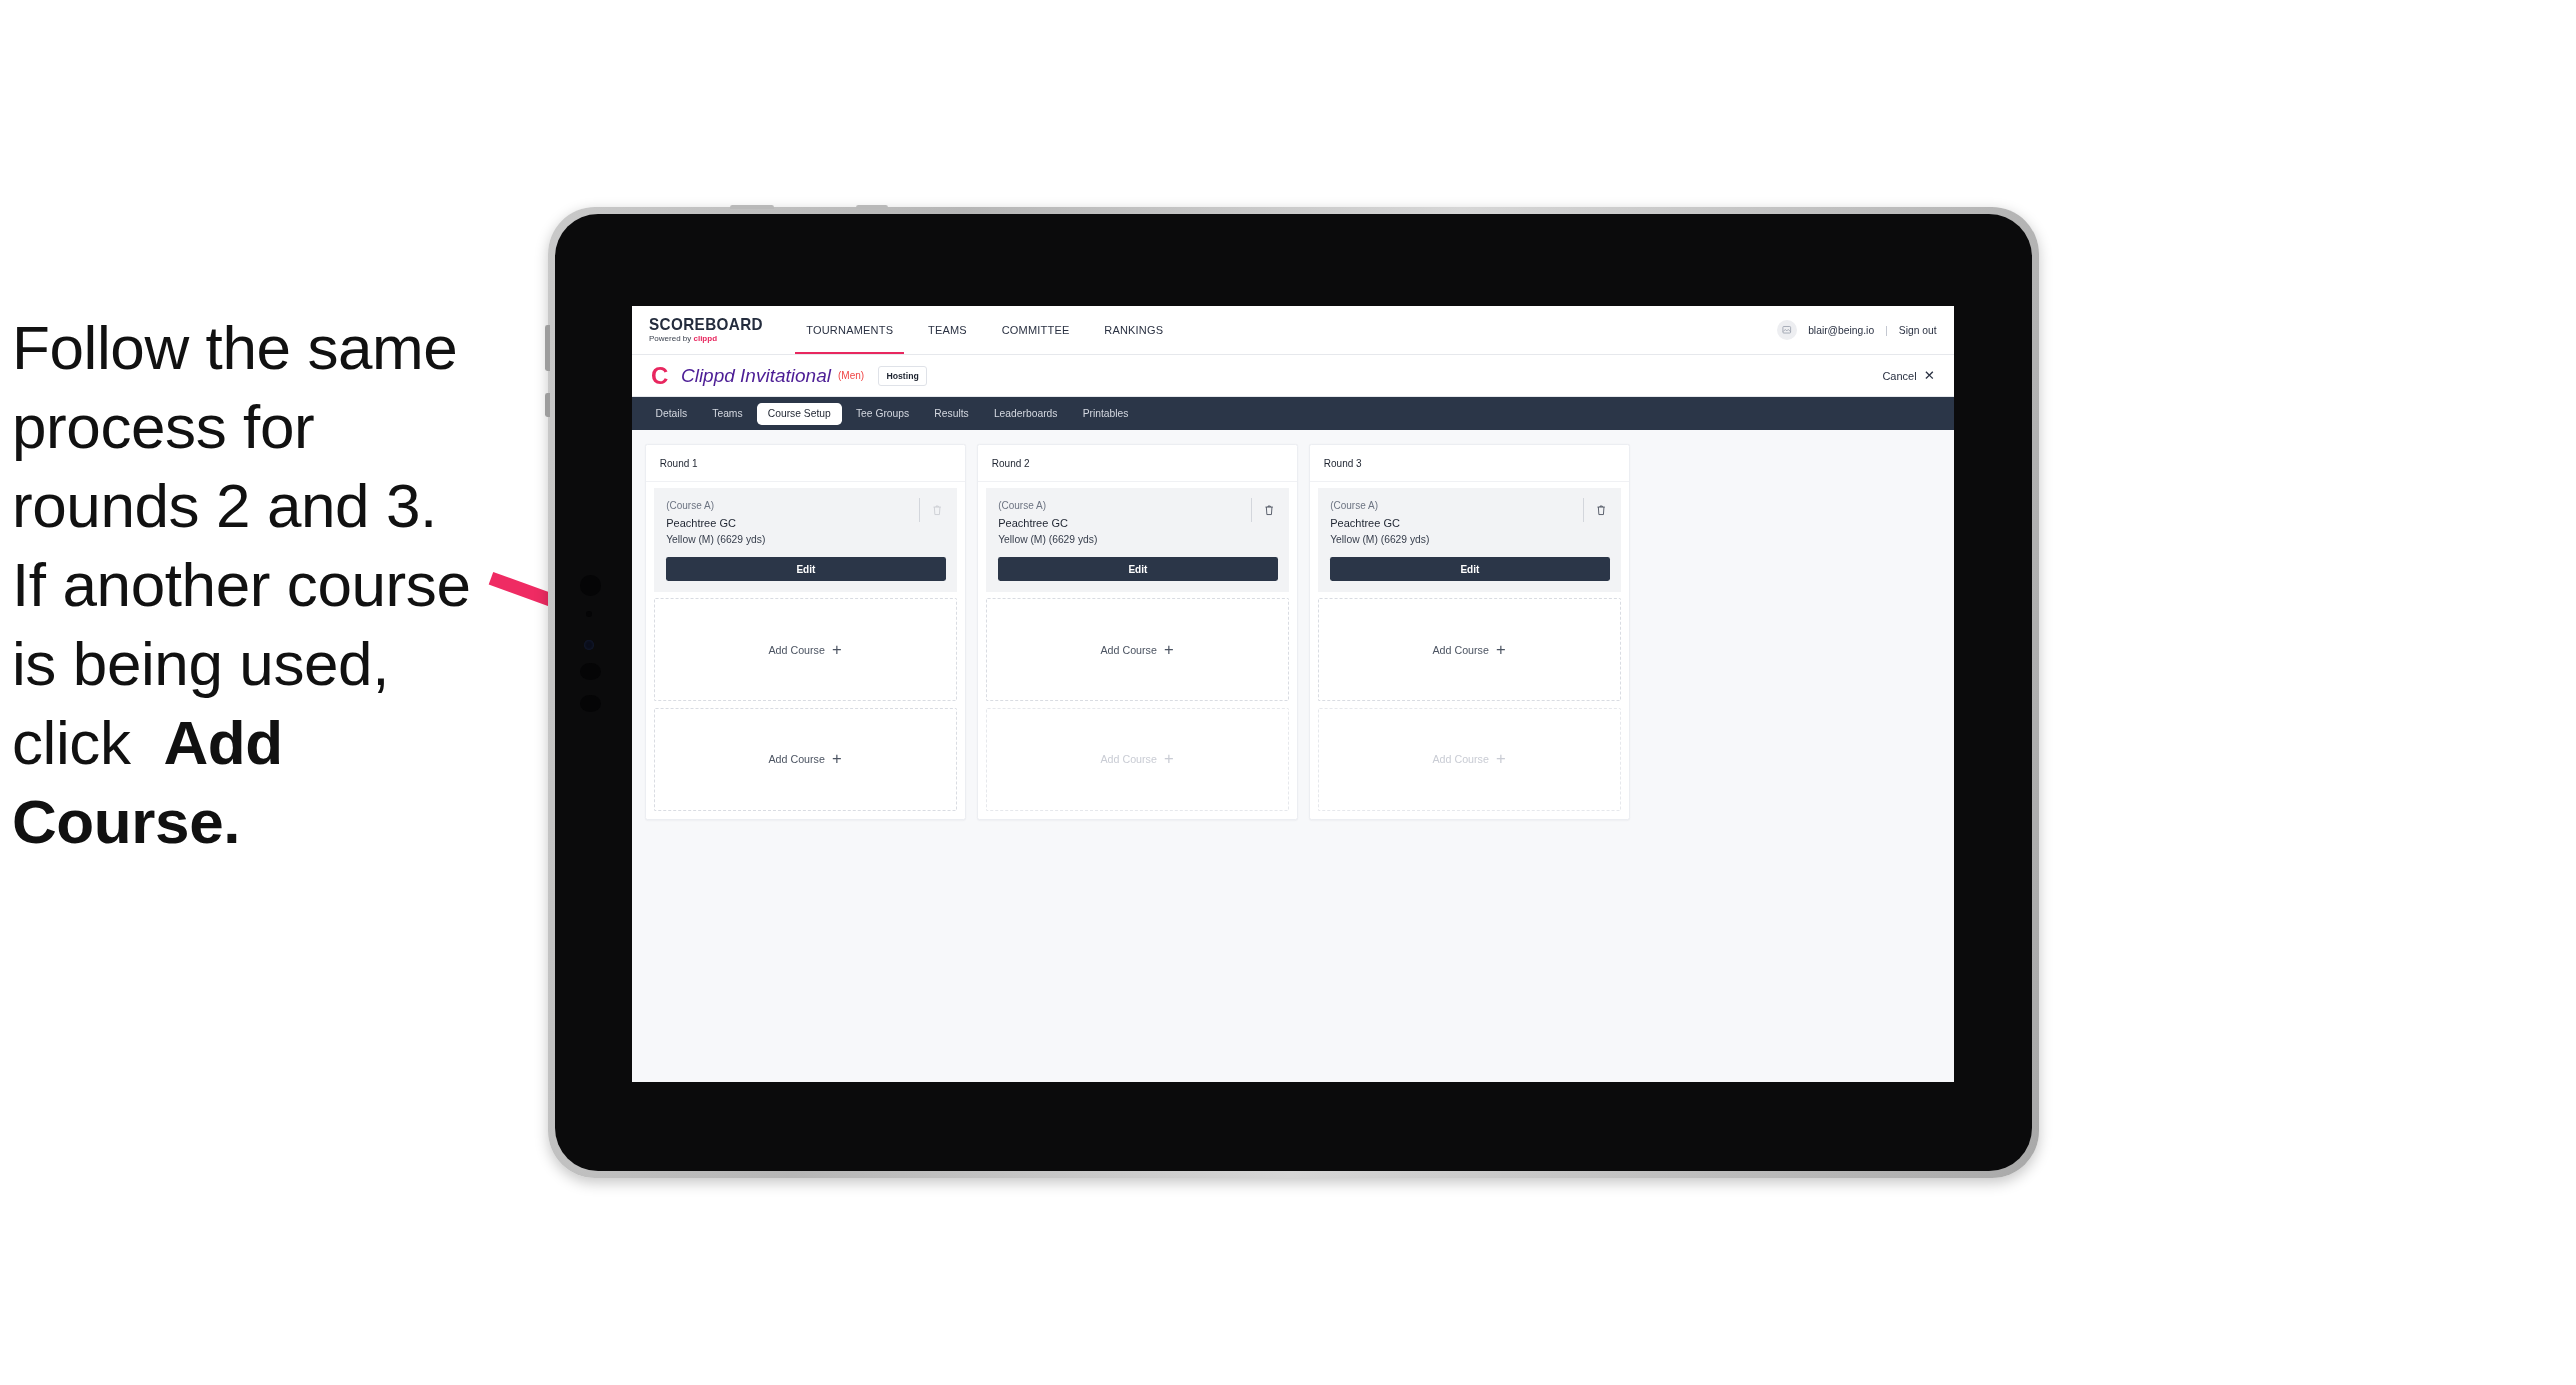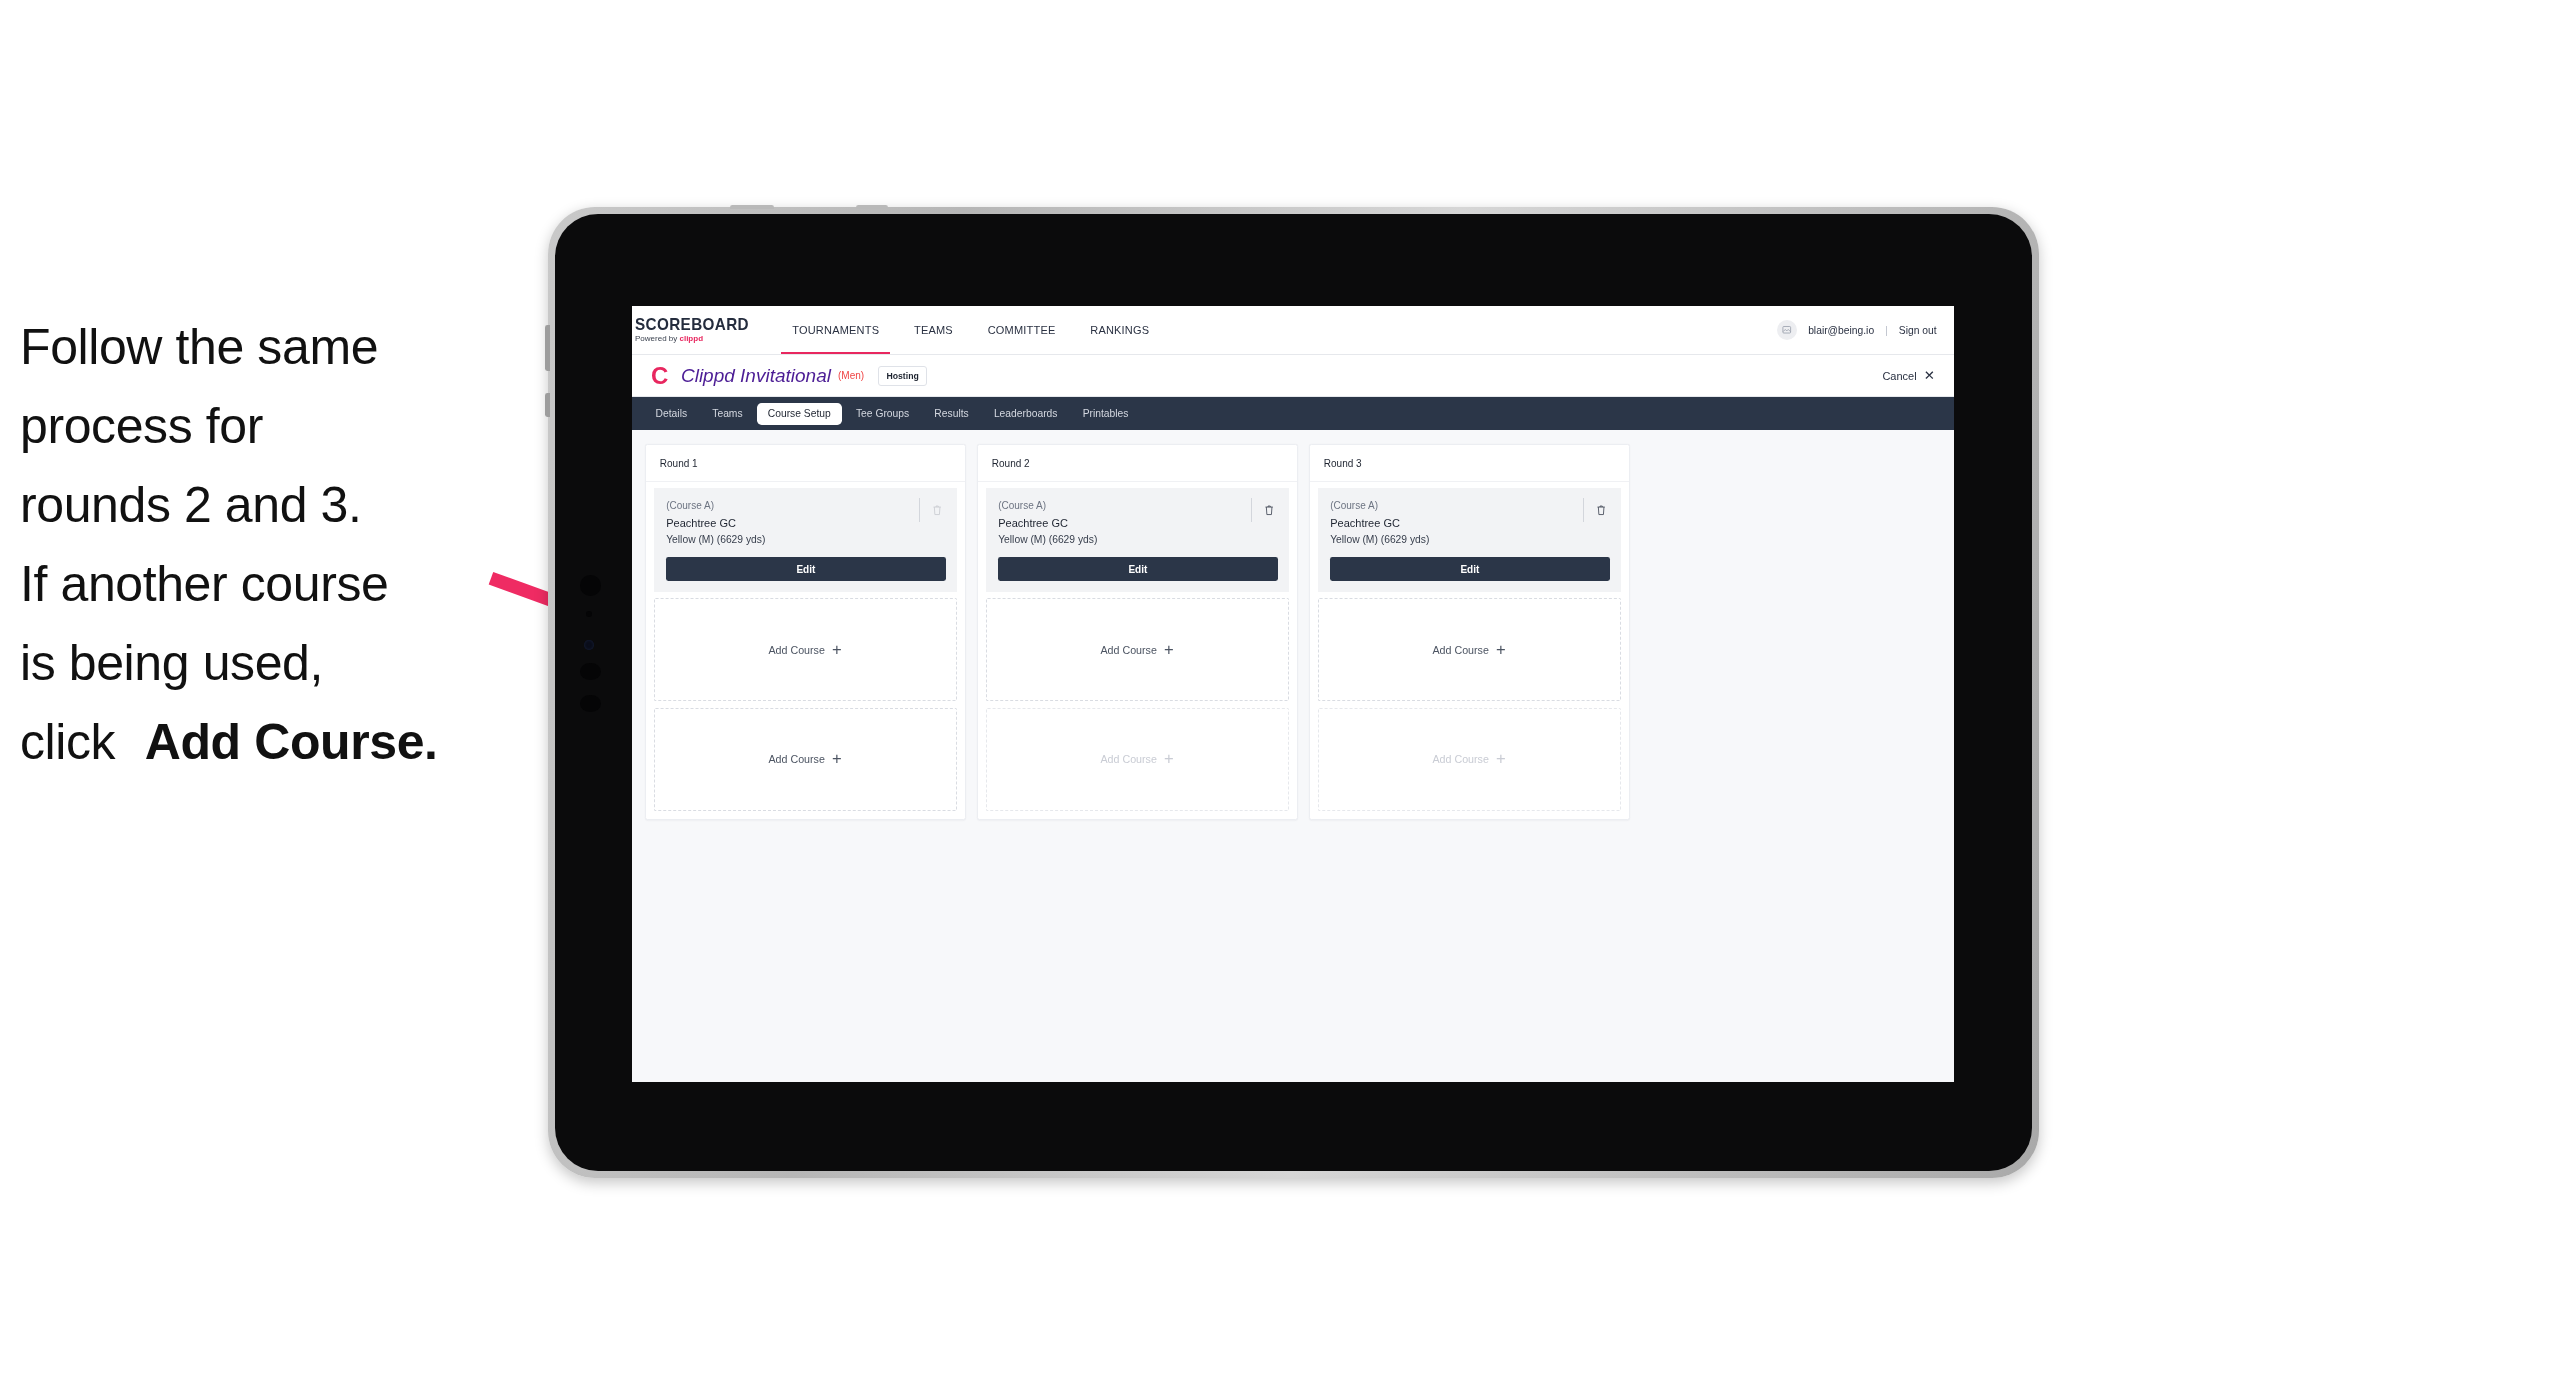--- a/index.html
+++ b/index.html
@@ -11,24 +11,24 @@
     width: 2576px;
     height: 1386px;
     position: relative;
     font-family: "Liberation Sans", sans-serif;
     overflow: hidden;
   }
 
   
   #caption {
     position: absolute;
-    left: 20px;
+    left: 12px;
     top: 308px;
     width: 505px;
-    font-size: 50px;
+    font-size: 62px;
     line-height: 79px;
     color: #111111;
     font-family: "Liberation Sans", sans-serif;
     letter-spacing: -0.4px;
   }
   #caption .b { font-weight: bold; margin-left: 16px; }
 
   
   #arrow-anno {
     position: absolute;
@@ -101,21 +101,21 @@
     background: #ffffff;
     display: flex;
     align-items: stretch;
     border-bottom: 0.8px solid #e6e8ec;
     position: relative;
   }
   #brand {
     display: flex;
     flex-direction: column;
     justify-content: center;
-    padding-left: 3px;
+    padding-left: 17px;
     padding-right: 16px;
   }
   #brand-title {
     font-family: "Liberation Sans", sans-serif;
     font-weight: bold;
     font-size: 16.6px;
     letter-spacing: 0.4px;
     color: #242c3d;
     line-height: 17.4px;
     transform: scaleX(0.92);

